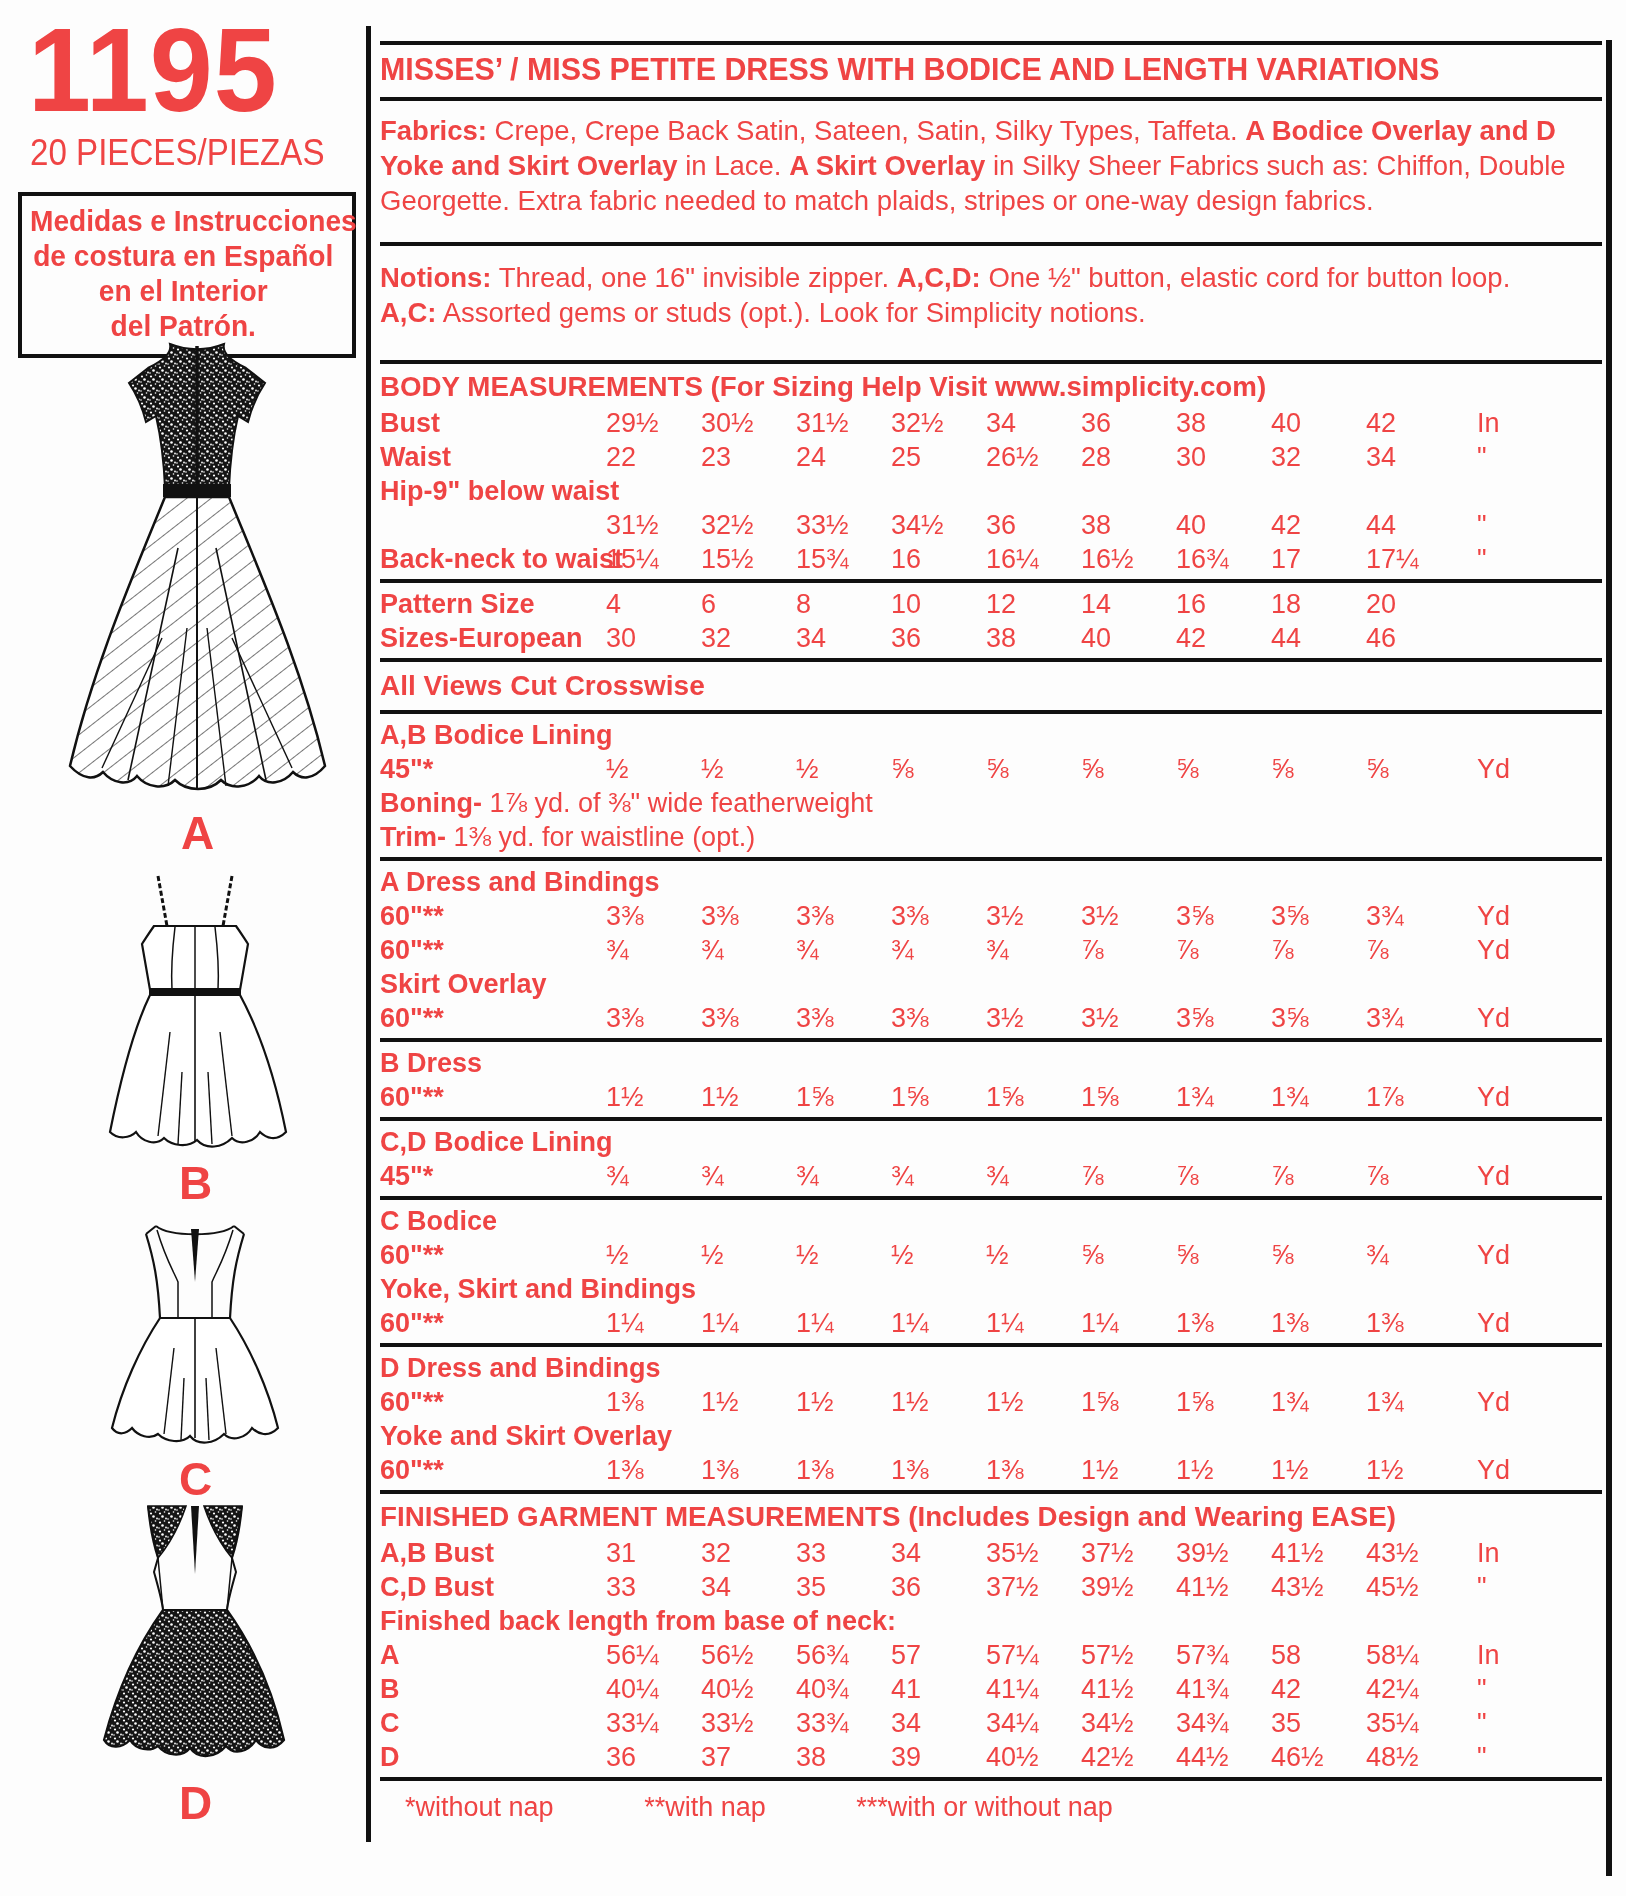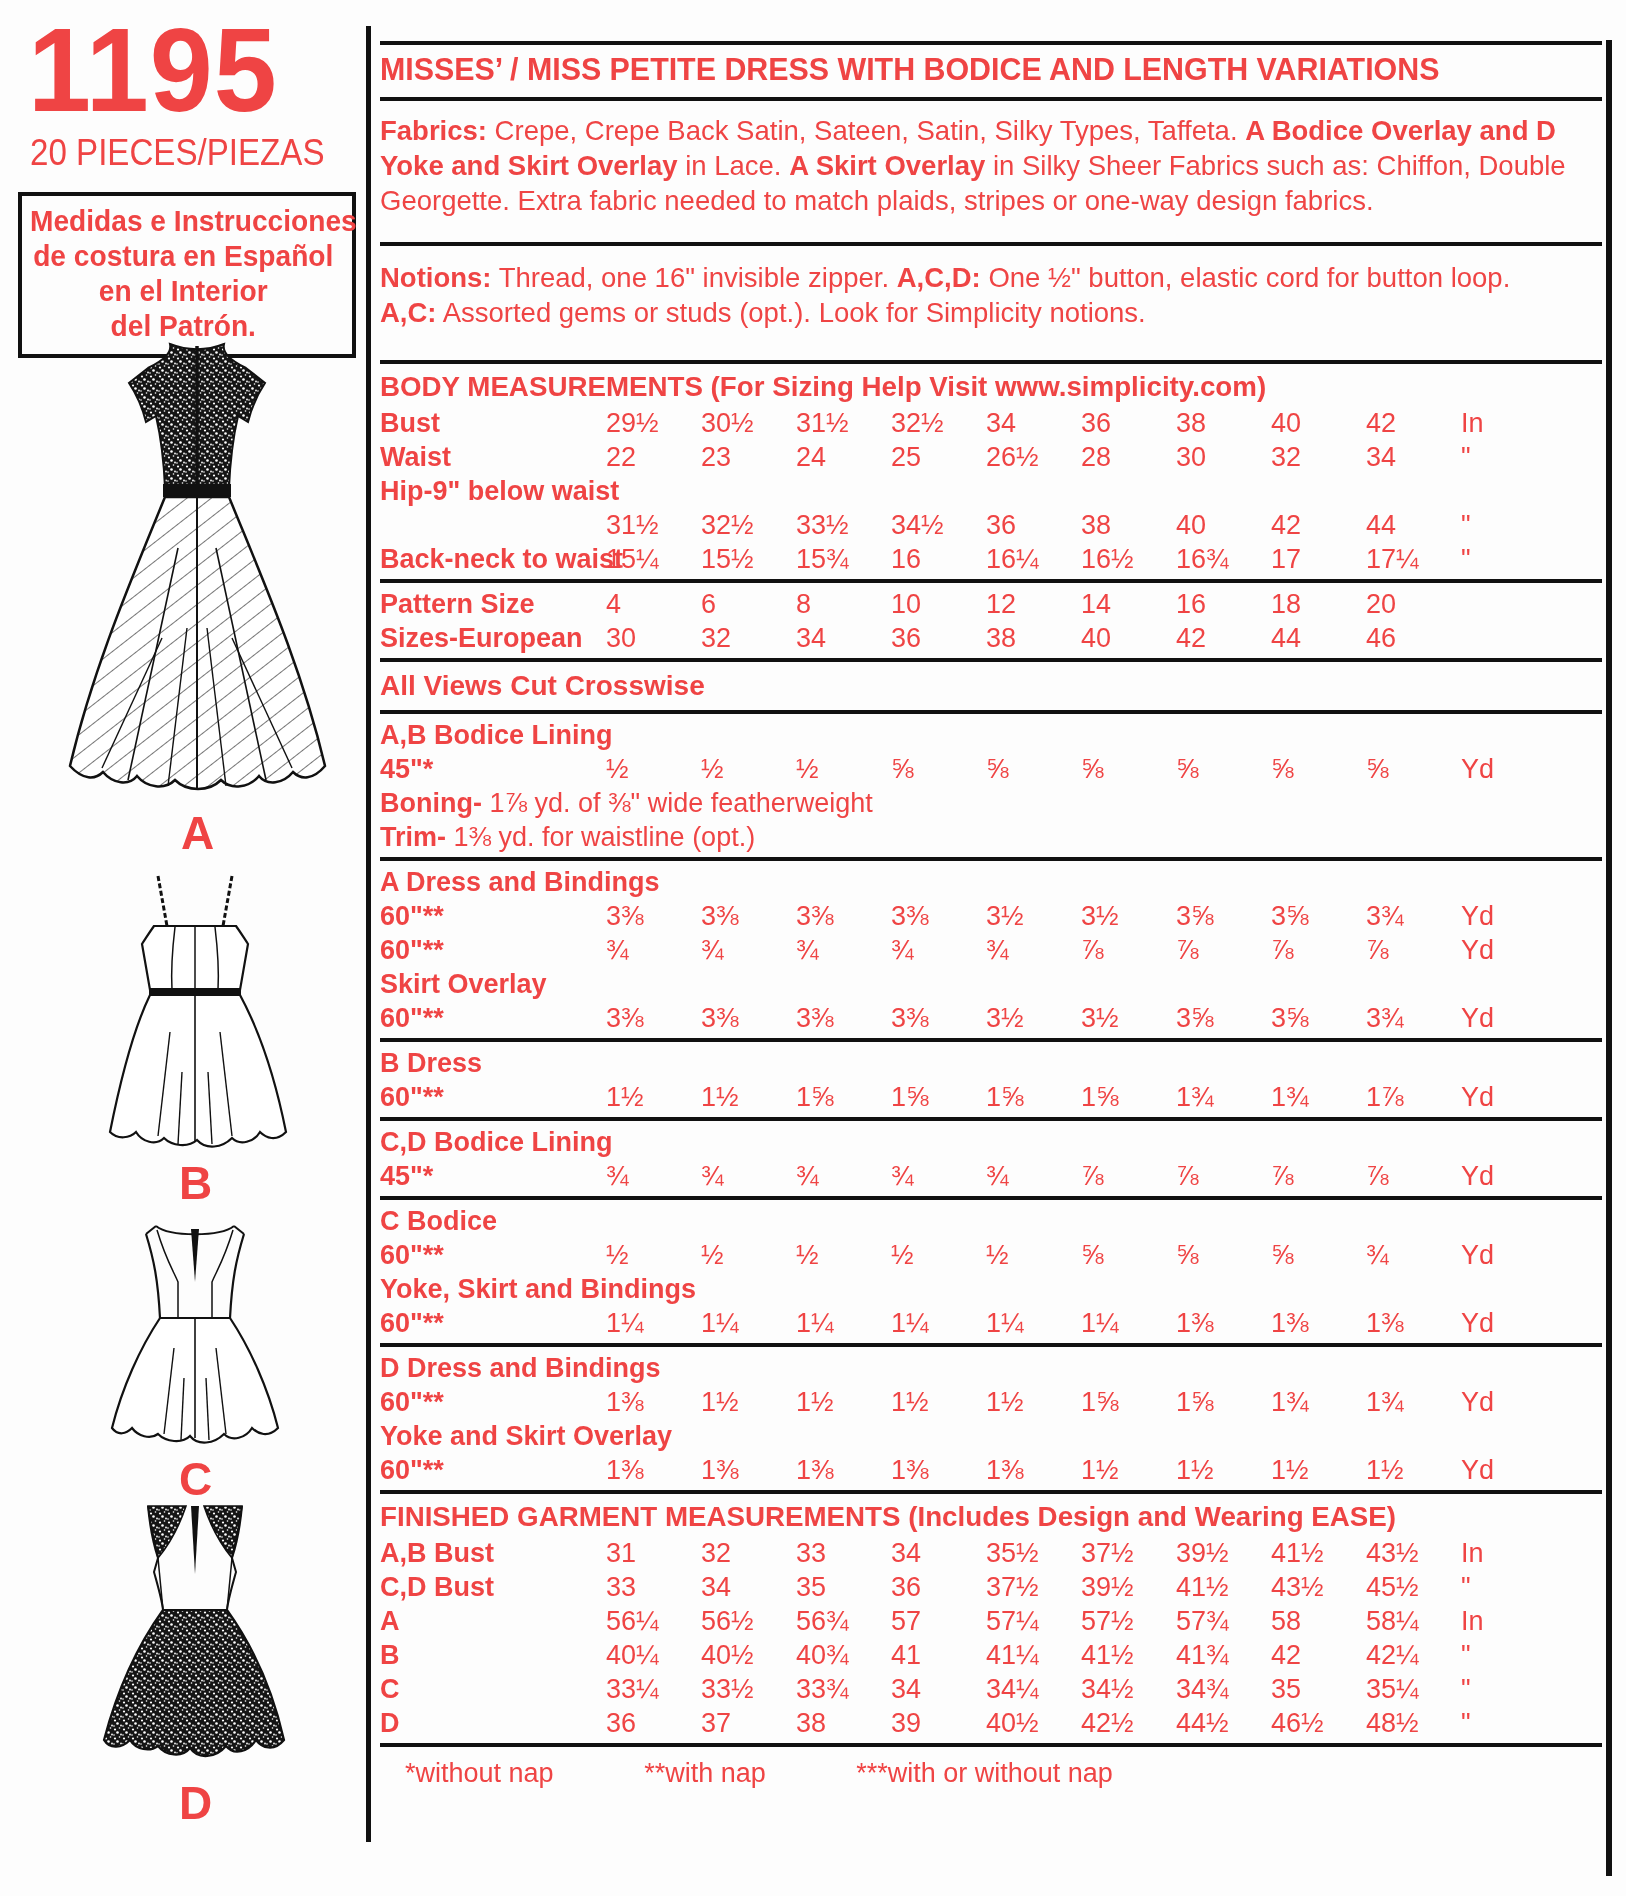--- a/index.html
+++ b/index.html
@@ -25,21 +25,21 @@
   .title{font-size:31px;font-weight:bold;padding:7px 0 9px 0;transform:scaleX(.98);
          transform-origin:left;white-space:nowrap;}
   .para{font-size:27.5px;line-height:35px;padding:12px 0 24px 0;}
   .para .plabel,.para b{font-weight:bold;}
   .notions{padding:14px 0 30px 0;}
   .tsection{padding:4px 0 3px 0;}
   .theading{font-weight:bold;font-size:28px;line-height:38px;transform:scaleX(.99);transform-origin:left;}
   .trow{display:grid;grid-template-columns:226px repeat(9,95px) 52px;font-size:27px;line-height:34px;}
   .trow .tlabel{font-weight:bold;white-space:nowrap;}
   .trow .tval{font-weight:normal;}
-  .trow .tunit{font-weight:normal;}
+  .trow .tunit{font-weight:normal;margin-left:16px;}
   .tnote{font-size:27px;line-height:34px;}
   .tnote .tlabel{font-weight:bold;}
   .cutnote{font-weight:bold;font-size:28px;line-height:40px;padding:4px 0 4px 0;}
   .footnote{font-size:27px;line-height:36px;padding:8px 0 0 0;}
   .footnote span{margin-right:58px;margin-left:25px;}
   svg{display:block;}
 </style>
 </head>
 <body>
 
@@ -464,20 +464,21 @@
             <span class="tval">34</span>
             <span class="tval">35</span>
             <span class="tval">36</span>
             <span class="tval">37½</span>
             <span class="tval">39½</span>
             <span class="tval">41½</span>
             <span class="tval">43½</span>
             <span class="tval">45½</span>
             <span class="tunit">"</span>
           </div>
+          <div class="tnote"><span class="tlabel">Finished back length from base of neck:</span></div>
           <div class="trow">
             <span class="tlabel">A</span>
             <span class="tval">56¼</span>
             <span class="tval">56½</span>
             <span class="tval">56¾</span>
             <span class="tval">57</span>
             <span class="tval">57¼</span>
             <span class="tval">57½</span>
             <span class="tval">57¾</span>
             <span class="tval">58</span>

